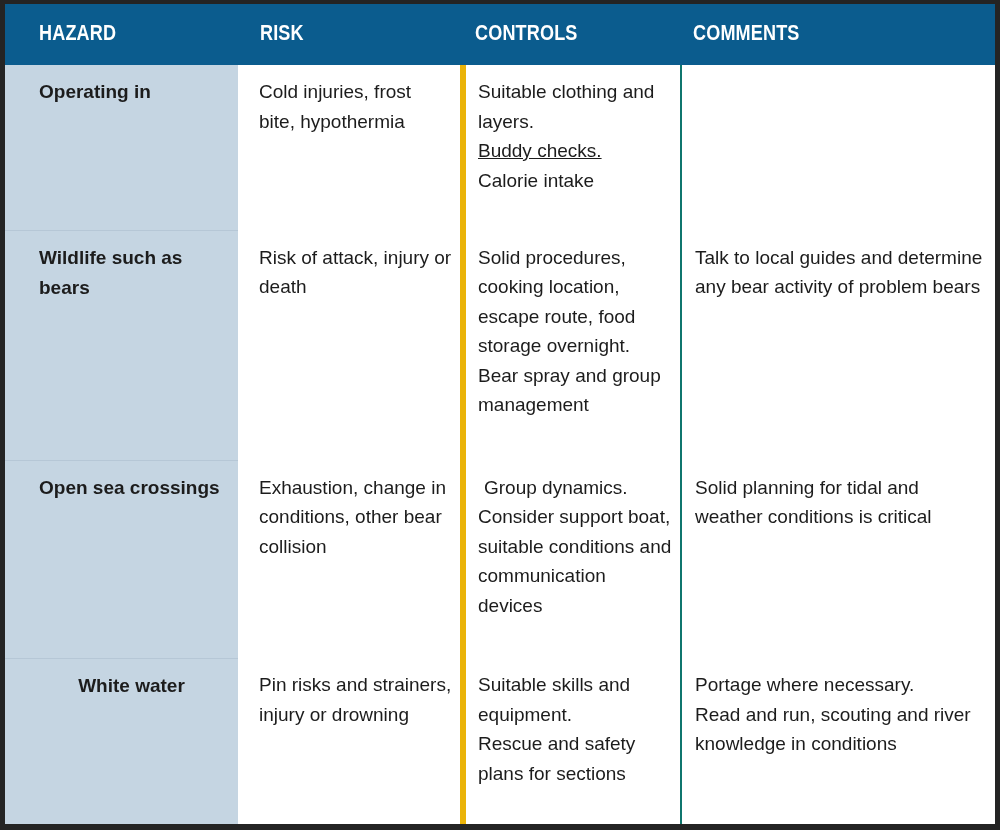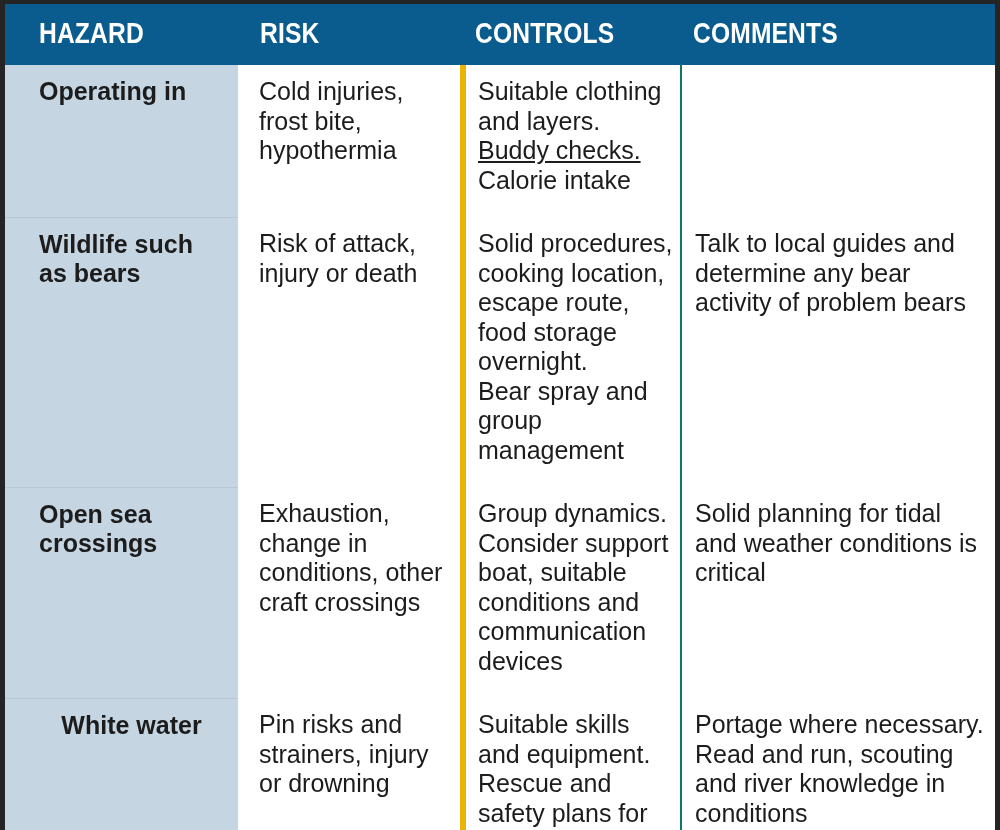--- a/index.html
+++ b/index.html
@@ -35,21 +35,21 @@
 
   
   thead tr {
     background: #0b5c8e;
   }
   th.col-head {
     background: #0b5c8e;
     color: #ffffff;
     text-align: left;
     vertical-align: middle;
-    font-size: 30px;
+    font-size: 22px;
     font-weight: bold;
     letter-spacing: 0.2px;
     height: 58px;
     padding: 0 0 3px 0;
     font-family: "Liberation Sans Narrow", "Liberation Sans", sans-serif;
     transform-origin: left center;
   }
   th .head-label {
     display: inline-block;
     transform: scaleX(0.82);
@@ -57,21 +57,21 @@
     white-space: nowrap;
   }
   th.h-hazard   { padding-left: 34px; }
   th.h-risk     { padding-left: 22px; }
   th.h-controls { padding-left: 12px; text-decoration: underline; }
   th.h-comments { padding-left: 12px; }
 
   
   td {
     vertical-align: top;
-    font-size: 25px;
+    font-size: 19px;
     line-height: 29.5px;
     color: #1c1c1c;
     background: #ffffff;
     padding-top: 12px;
     padding-bottom: 22px;
   }
   td.c-hazard {
     background: #c5d5e2;
     font-weight: bold;
     padding-left: 34px;
@@ -163,25 +163,25 @@
         </td>
         <td class="c-comments">
           <span class="cell-text">Talk to local guides and determine any bear activity of problem bears</span>
         </td>
       </tr>
       <tr>
         <td class="c-hazard">
           <span class="cell-text">Open sea crossings</span>
         </td>
         <td class="c-risk">
-          <span class="cell-text">Exhaustion, change in conditions, other craft crossings</span>
-        </td>
-        <td class="c-controls">
-          <span class="cell-text">
-              <span style="display: block;">Group dynamics.</span>
+          <span class="cell-text">Exhaustion, change in conditions, other bear collision</span>
+        </td>
+        <td class="c-controls">
+          <span class="cell-text">
+              <span style="display: block; margin-left: 6px;">Group dynamics.</span>
               <span style="display: block;">Consider support boat, suitable conditions and communication devices</span>
             </span>
         </td>
         <td class="c-comments">
           <span class="cell-text">Solid planning for tidal and weather conditions is critical</span>
         </td>
       </tr>
       <tr>
         <td class="c-hazard">
           <span class="cell-text">White water</span>

